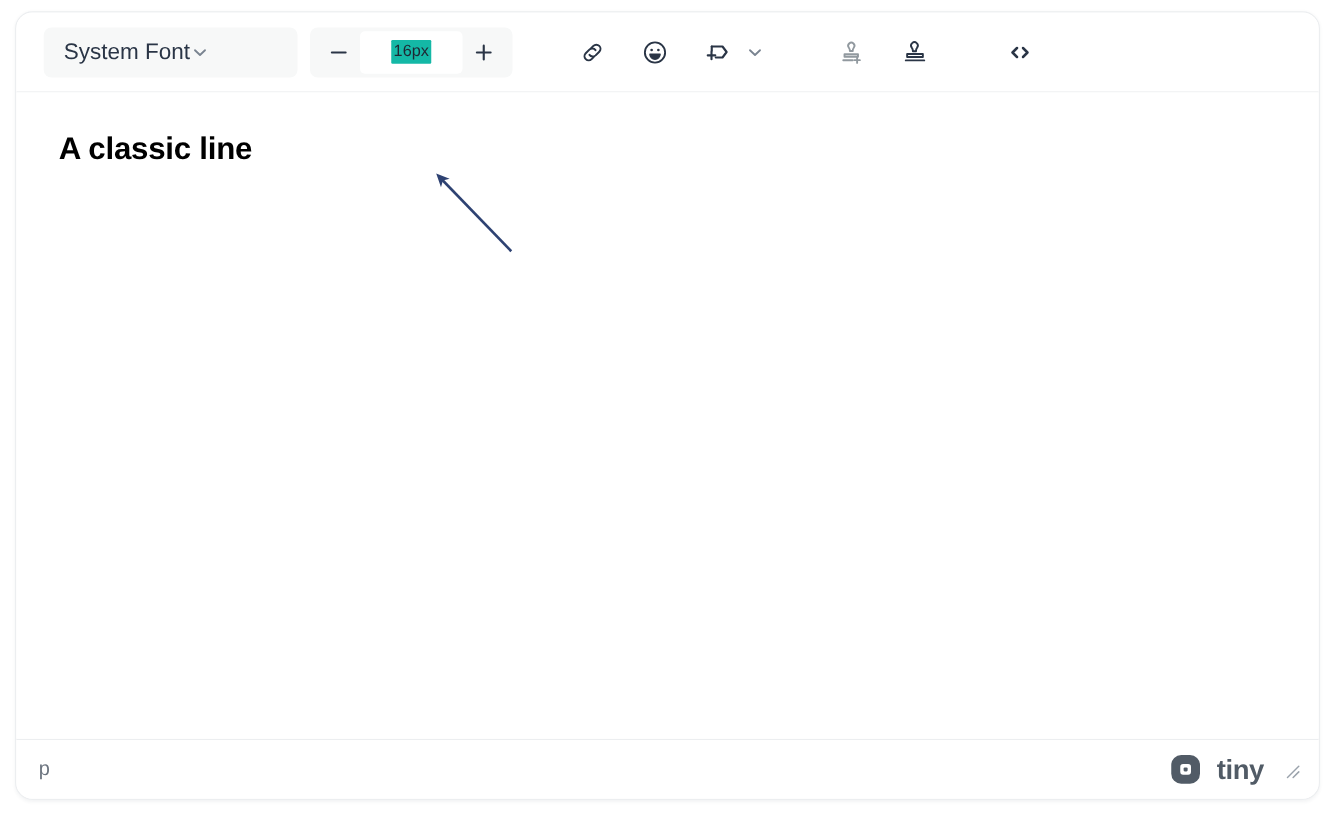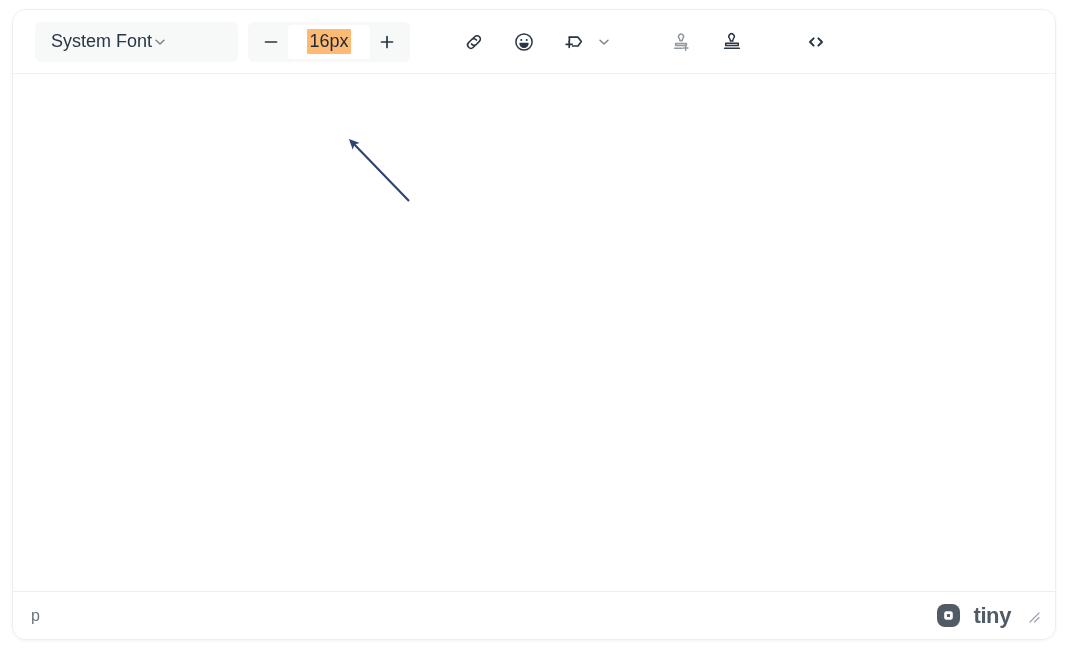--- a/index.html
+++ b/index.html
@@ -112,23 +112,23 @@
     width: 82px;
     height: 34px;
     background: #ffffff;
     border-radius: 4px;
     display: flex;
     align-items: center;
     justify-content: center;
     cursor: text;
   }
   .spin-value {
-    font-size: 18px;
+    font-size: 13px;
     color: #1f2733;
-    background: #fdba74;
+    background: #14b8a6;
     padding: 1px 2px;
     border-radius: 1px;
     line-height: 1.25;
   }
 
   .tb-gap-1 { width: 44px; }
   .tb-gap-2 { width: 10px; }
   .tb-gap-3 { width: 46px; }
   .tb-gap-4 { width: 44px; }
 
@@ -333,20 +333,21 @@
         <svg width="24" height="24" viewBox="0 0 24 24" fill="none" stroke="currentColor" stroke-width="2" stroke-linecap="round" stroke-linejoin="round">
           <path d="M9.6 8.4 L6 12 L9.6 15.6"></path>
           <path d="M14.4 8.4 L18 12 L14.4 15.6"></path>
         </svg>
       </span>
     </div>
 
   </div>
 
   <div id="content">
+    <h1 id="doc-heading">A classic line</h1>
   </div>
 
   <div id="statusbar">
     <div id="element-path">p</div>
     <div class="status-right">
       <div class="brand">
         <span class="brand-mark">
           <svg viewBox="0 0 25 25" width="25" height="25">
             <rect x="1" y="1" width="23" height="23" rx="8" fill="#515b66"></rect>
             <rect x="8.2" y="8.2" width="8.6" height="8.6" rx="2.3" fill="#ffffff"></rect>

